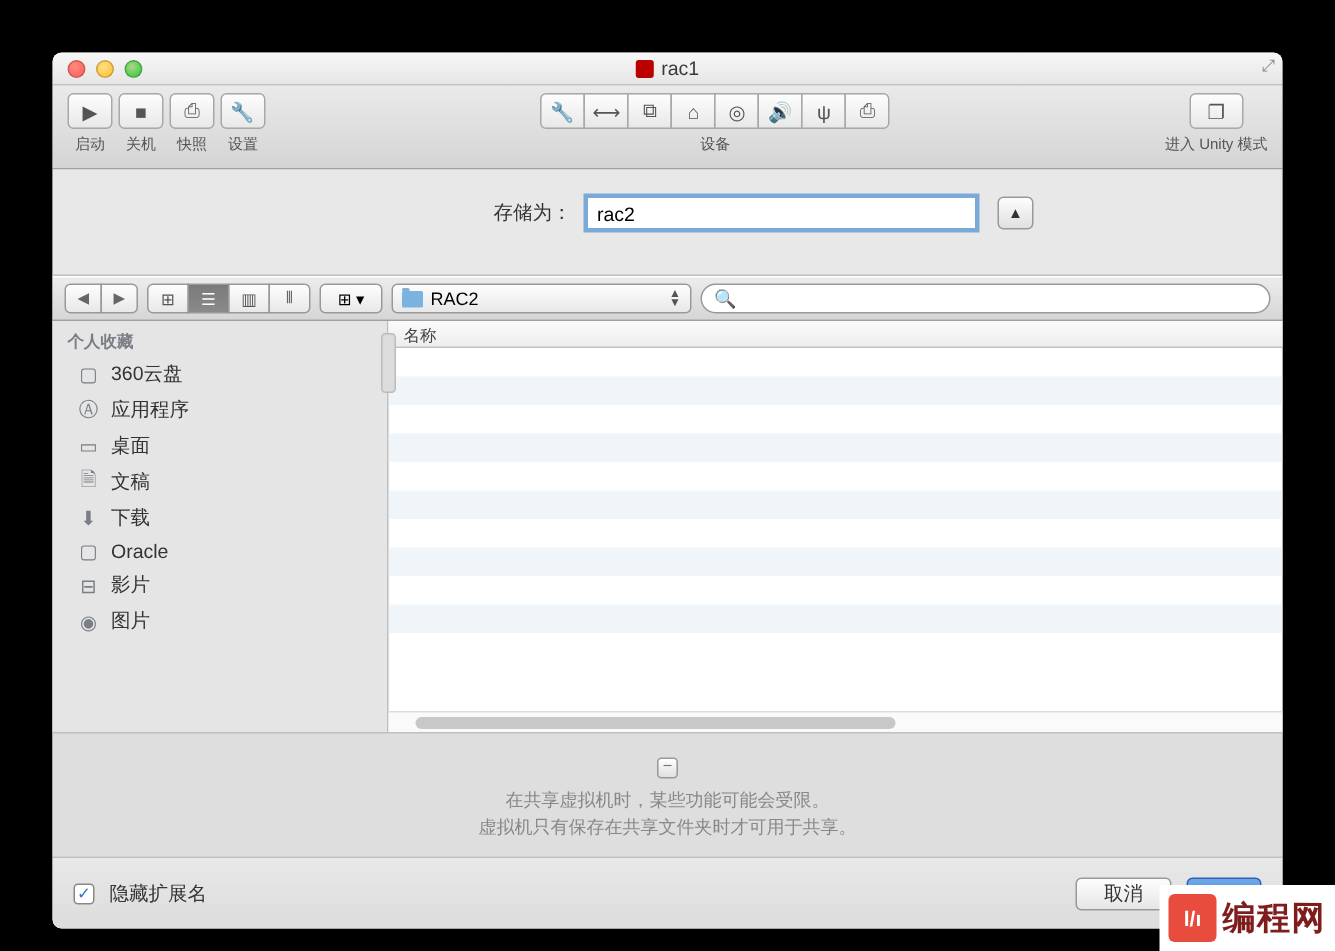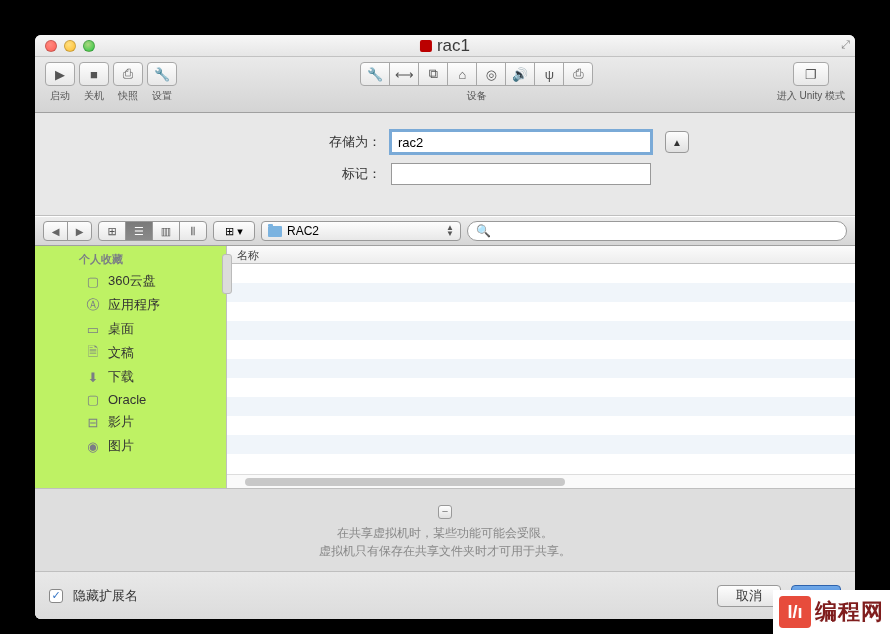--- a/index.html
+++ b/index.html
@@ -4,21 +4,21 @@
   <style>
     * { margin: 0; padding: 0; box-sizing: border-box; font-family: "Lucida Grande", "Helvetica Neue", Arial, sans-serif; }
     body { background: #000; width: 890px; height: 634px; }
     .window { position: absolute; left: 35px; top: 35px; width: 820px; height: 584px; background: #ededed; border-radius: 6px; box-shadow: 0 8px 30px rgba(0,0,0,0.5); overflow: hidden; display: flex; flex-direction: column; }
     .titlebar { height: 22px; background: linear-gradient(#f7f7f7, #e6e6e6); border-bottom: 1px solid #c2c2c2; display: flex; align-items: center; position: relative; }
     .traffic { display: flex; gap: 7px; padding-left: 10px; }
     .traffic-dot { width: 12px; height: 12px; border-radius: 50%; border: 0.5px solid rgba(0,0,0,0.2); }
     .red { background: radial-gradient(circle at 40% 35%, #ff8a80, #ff5f57); }
     .yellow { background: radial-gradient(circle at 40% 35%, #ffe082, #ffbd2e); }
     .green { background: radial-gradient(circle at 40% 35%, #aed581, #28c940); }
-    .title { position: absolute; left: 50%; transform: translateX(-50%); font-size: 17px; color: #3a3a3a; display: flex; align-items: center; gap: 5px; }
+    .title { position: absolute; left: 50%; transform: translateX(-50%); font-size: 13px; color: #3a3a3a; display: flex; align-items: center; gap: 5px; }
     .title-icon { width: 12px; height: 12px; background: #b00; border-radius: 2px; display: inline-block; }
     .expand-corner { position: absolute; right: 5px; top: 3px; color: #888; font-size: 11px; }
     .toolbar { height: 56px; background: linear-gradient(#eaeaea, #d4d4d4); border-bottom: 1px solid #a0a0a0; display: flex; align-items: flex-start; padding: 5px 10px; }
     .tb-group { display: flex; flex-direction: column; align-items: center; gap: 3px; }
     .tb-btns { display: flex; gap: 2px; }
     .tb-btn { width: 30px; height: 24px; background: linear-gradient(#fdfdfd, #e8e8e8); border: 1px solid #a8a8a8; border-radius: 4px; display: flex; align-items: center; justify-content: center; color: #555; font-size: 13px; }
     .tb-btn-wide { width: 36px; }
     .tb-label { font-size: 10px; color: #555; }
     .tb-seg { display: flex; }
     .tb-seg .tb-btn { border-radius: 0; margin-left: -1px; }
@@ -42,21 +42,21 @@
     .view-btn.active { background: linear-gradient(#7a7a7a,#8a8a8a); color: #fff; }
     .view-seg .view-btn:first-child { border-radius: 4px 0 0 4px; margin-left: 0; }
     .view-seg .view-btn:last-child { border-radius: 0 4px 4px 0; }
     .action-btn { width: 42px; height: 20px; background: linear-gradient(#fdfdfd,#e8e8e8); border: 1px solid #999; border-radius: 4px; display: flex; align-items: center; justify-content: center; font-size: 11px; gap: 2px; }
     .path-popup { flex: 0 0 200px; height: 20px; background: linear-gradient(#fdfdfd,#e8e8e8); border: 1px solid #999; border-radius: 4px; display: flex; align-items: center; padding: 0 6px; font-size: 12px; gap: 5px; position: relative; }
     .folder-icon { width: 14px; height: 11px; background: #7bb3e0; border-radius: 1px; position: relative; }
     .folder-icon::before { content: ""; position: absolute; top: -2px; left: 0; width: 5px; height: 2px; background: #7bb3e0; border-radius: 1px 1px 0 0; }
     .popup-arrows { margin-left: auto; font-size: 8px; color: #555; line-height: 6px; }
     .search-box { flex: 1; height: 20px; border: 1px solid #999; border-radius: 10px; background: #fff; display: flex; align-items: center; padding: 0 8px; font-size: 12px; color: #999; gap: 4px; }
     .file-browser { flex: 1; display: flex; background: #fff; min-height: 0; }
-    .sidebar { width: 192px; background: #bef264; border-right: 1px solid #bfbfbf; overflow-y: auto; font-size: 13px; padding-left: 34px; }
+    .sidebar { width: 224px; background: #e5e5e5; border-right: 1px solid #bfbfbf; overflow-y: auto; font-size: 13px; }
     .sidebar-header { font-size: 11px; color: #7a7e85; padding: 6px 10px 2px; font-weight: bold; }
     .sidebar-item { display: flex; align-items: center; gap: 7px; padding: 3px 10px 3px 16px; color: #333; }
     .sb-icon { width: 16px; height: 14px; display: flex; align-items: center; justify-content: center; color: #7a7e85; font-size: 13px; }
     .file-list { flex: 1; display: flex; flex-direction: column; position: relative; }
     .divider-handle { width: 10px; height: 40px; background: #dcdcdc; border: 1px solid #bbb; border-radius: 3px; position: absolute; left: -5px; top: 8px; }
     .col-header { height: 18px; background: linear-gradient(#fbfbfb,#ededed); border-bottom: 1px solid #c0c0c0; font-size: 11px; color: #444; padding: 2px 10px; }
     .rows { flex: 1; overflow: auto; }
     .row { height: 19px; }
     .row.alt { background: #f0f5fa; }
     .hscroll { height: 14px; border-top: 1px solid #ddd; background: #fafafa; display:flex; align-items:center; padding: 0 10px;}
@@ -64,21 +64,21 @@
     .share-panel { background: #dedede; border-top: 1px solid #bfbfbf; padding: 16px 0 10px; text-align: center; font-size: 12px; color: #555; }
     .share-title { font-size: 13px; color: #7a7a7a; display: flex; justify-content: center; align-items: center; gap: 6px; margin-bottom: 6px; }
     .minus-box { width: 14px; height: 14px; background: linear-gradient(#fff,#e0e0e0); border: 1px solid #999; border-radius: 3px; font-size: 11px; line-height: 11px; }
     .share-line { margin: 1px 16px; color: #888; }
     .bottom-bar { height: 48px; background: linear-gradient(#e8e8e8,#dcdcdc); border-top: 1px solid #bfbfbf; display: flex; align-items: center; padding: 0 14px; gap: 10px; }
     .checkbox { width: 14px; height: 14px; background: #fff; border: 1px solid #888; border-radius: 3px; display: flex; align-items: center; justify-content: center; font-size: 11px; color: #3373c4; }
     .chk-label { font-size: 13px; color: #333; }
     .push-btn { height: 22px; padding: 0 18px; background: linear-gradient(#fdfdfd,#e6e6e6); border: 1px solid #999; border-radius: 4px; font-size: 13px; color: #333; }
     .push-btn.primary { background: linear-gradient(#6fa8e8,#3b7dd8); color: #fff; border-color: #2e63ad; width: 50px; padding: 0; }
     .watermark { position: absolute; right: 0; bottom: 0; display: flex; align-items: center; gap: 4px; background: #fff; padding: 2px 6px; height: 44px; }
-    .wm-logo { width: 32px; height: 32px; background: #e74c3c; border-radius: 4px; display: flex; align-items: center; justify-content: center; color: #fff; font-weight: bold; font-size: 18px; }
+    .wm-logo { width: 32px; height: 32px; background: #e74c3c; border-radius: 4px; display: flex; align-items: center; justify-content: center; color: #fff; font-weight: bold; font-size: 14px; }
     .wm-text { font-size: 22px; font-weight: bold; color: #7f1d1d; letter-spacing: 1px; }
   </style>
 </head>
 <body>
 
 <div class="window">
   <div class="titlebar">
     <div class="traffic">
       <div class="traffic-dot red"></div>
       <div class="traffic-dot yellow"></div>
@@ -139,25 +139,20 @@
     </div>
   </div>
 
   <div class="sheet">
     <div class="save-fields">
       <div class="field-row">
         <div class="field-label">存储为：</div>
         <input class="text-input focused" value="rac2" style="">
         <div class="disclosure-btn">▲</div>
       </div>
-      <div class="field-row">
-        <div class="field-label">标记：</div>
-        <input class="text-input" value="" style="">
-        <div style="width:28px"></div>
-      </div>
     </div>
 
     <div class="browser-toolbar">
       <div class="nav-seg">
         <div class="nav-btn">◀</div>
         <div class="nav-btn">▶</div>
       </div>
       <div class="view-seg">
         <div class="view-btn">⊞</div>
         <div class="view-btn active">☰</div>

